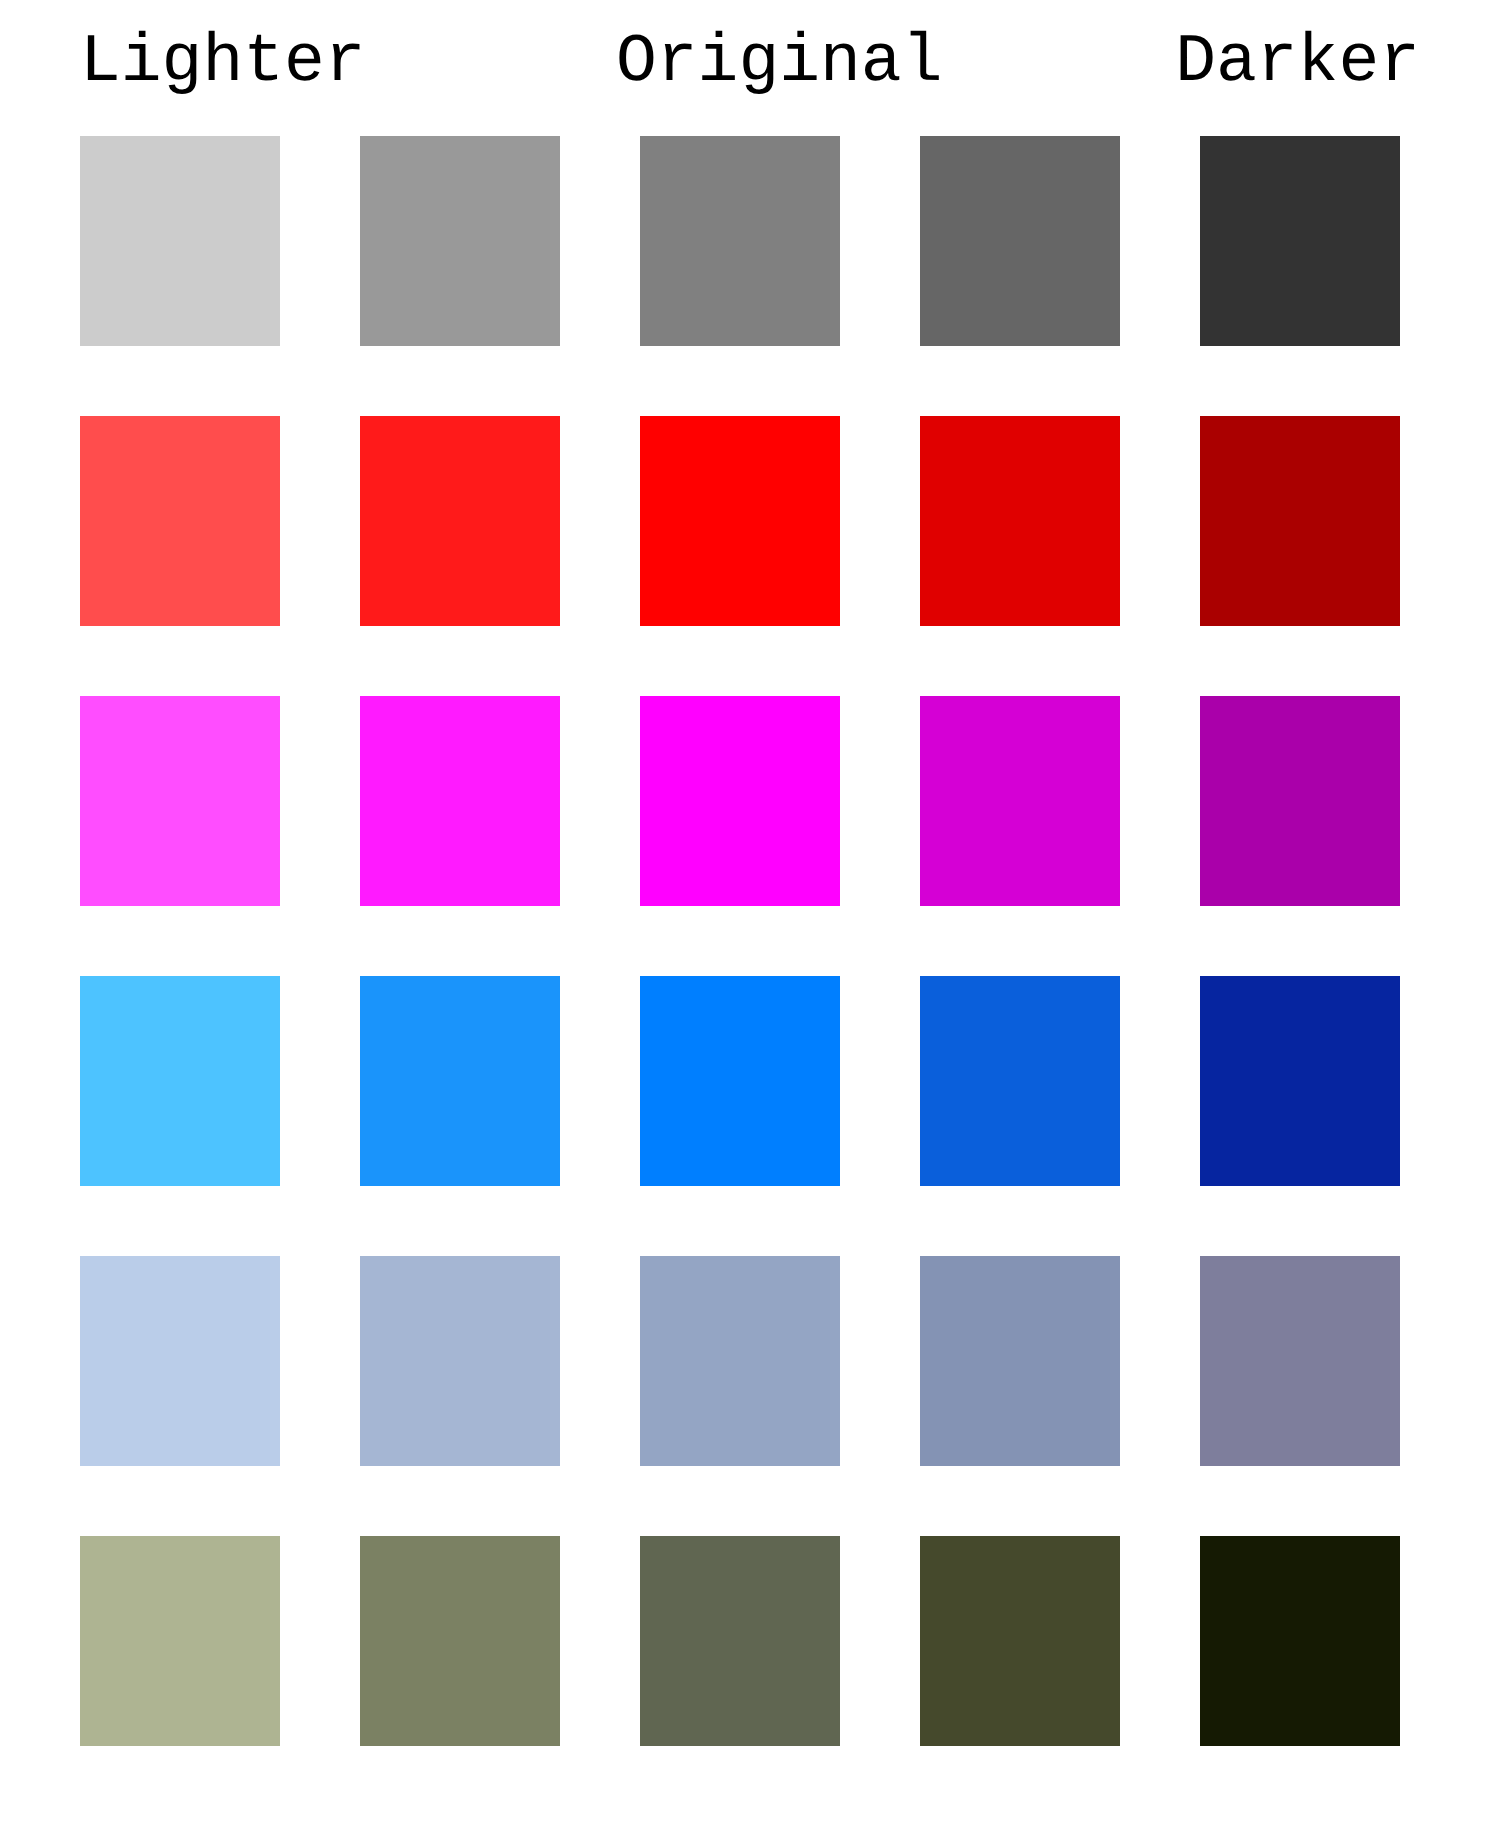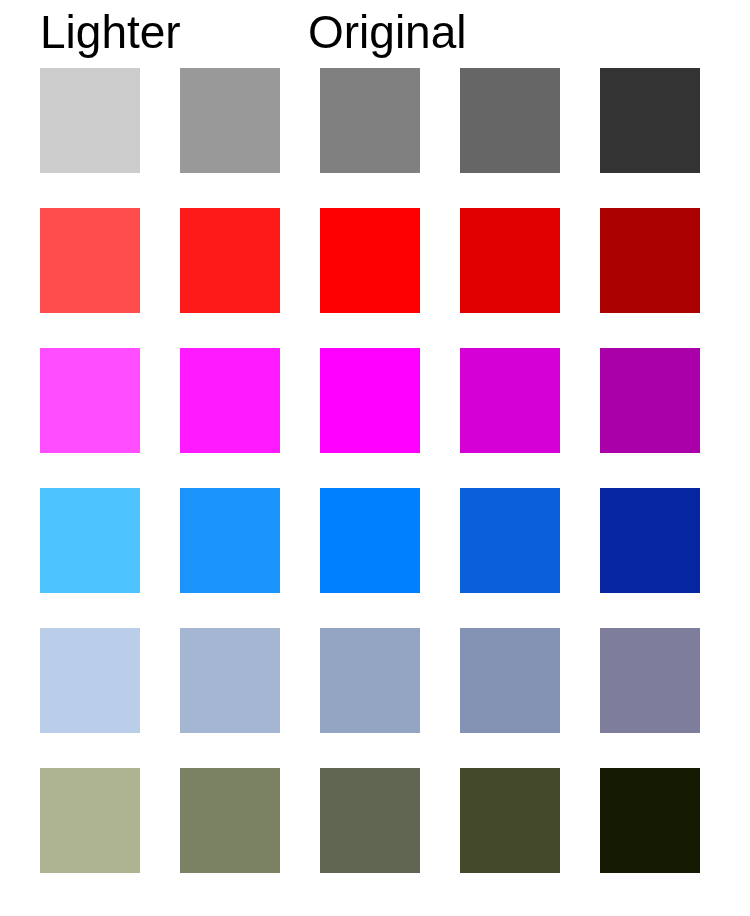--- a/index.html
+++ b/index.html
@@ -27,24 +27,24 @@
   #column-headers {
     position: absolute;
     left: 0;
     top: 0;
     width: 750px;
     height: 68px;
   }
   .column-header {
     position: absolute;
     top: 12px;
-    font-size: 46px;
+    font-size: 34px;
     line-height: 40px;
     color: #000000;
-    font-family: Liberation Sans, sans-serif;
+    font-family: Liberation Mono, monospace;
     white-space: nowrap;
   }
   .column-header.align-left   { text-align: left; }
   .column-header.align-right  { text-align: right; }
 
   
   #swatch-grid {
     position: absolute;
     left: 0;
     top: 0;
@@ -65,20 +65,21 @@
   }
 </style>
 </head>
 <body>
 
 <div id="swatch-page">
 
   <div id="column-headers">
       <div class="column-header align-left" style="left: 40px;">Lighter</div>
       <div class="column-header align-left" style="left: 308px;">Original</div>
+      <div class="column-header align-right" style="right: 40px;">Darker</div>
     </div>
 
   <div id="swatch-grid">
       <div class="swatch-row" style="top: 68px;">
         <div class="swatch" style="left: 40px; width: 100px; height: 105px; background: rgb(204, 204, 204);"></div>
         <div class="swatch" style="left: 180px; width: 100px; height: 105px; background: rgb(153, 153, 153);"></div>
         <div class="swatch" style="left: 320px; width: 100px; height: 105px; background: rgb(128, 128, 128);"></div>
         <div class="swatch" style="left: 460px; width: 100px; height: 105px; background: rgb(102, 102, 102);"></div>
         <div class="swatch" style="left: 600px; width: 100px; height: 105px; background: rgb(51, 51, 51);"></div>
       </div>

